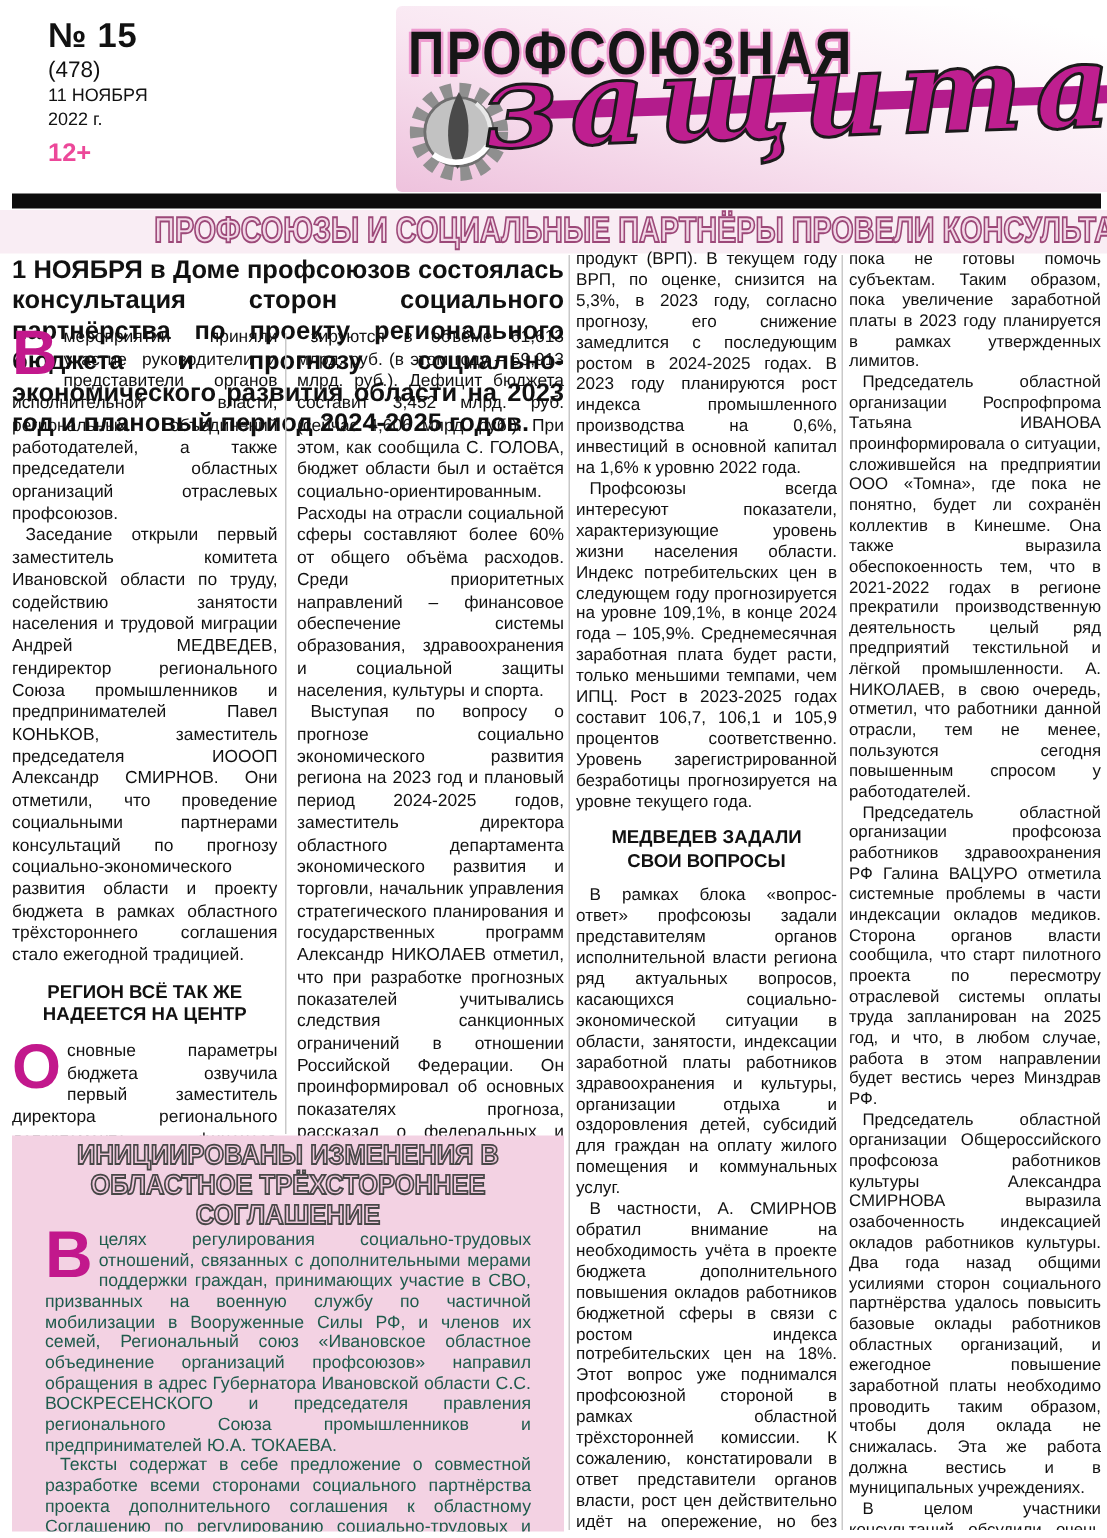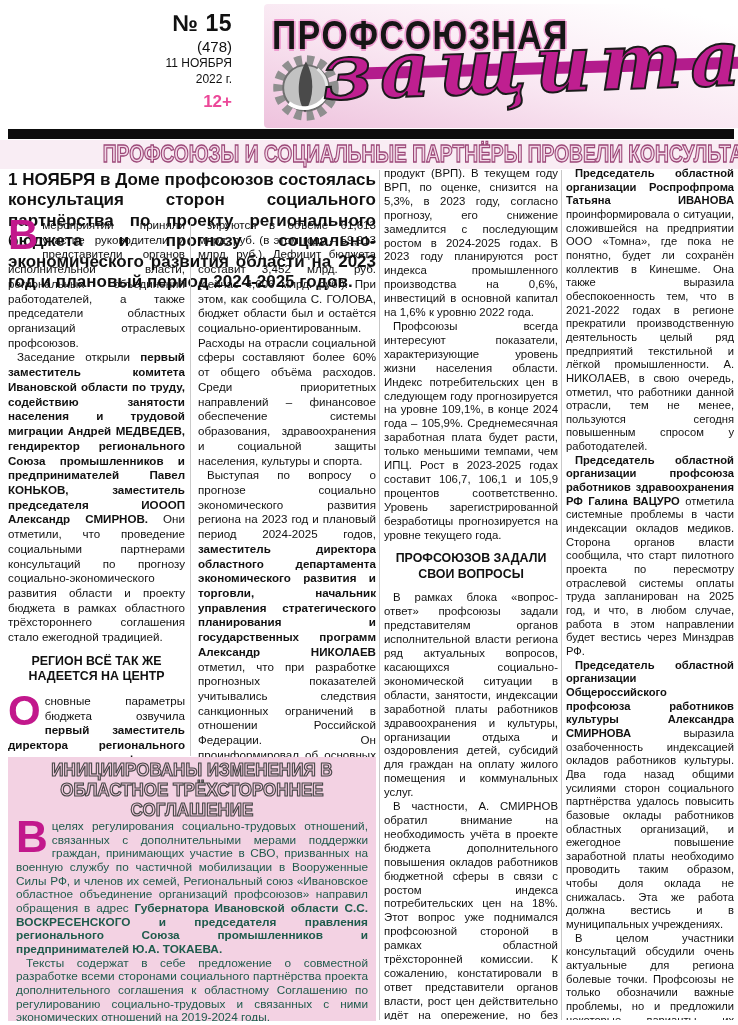--- a/index.html
+++ b/index.html
@@ -1,20 +1,20 @@
 <!DOCTYPE html>
 <html><head>
 <meta charset="utf-8">
 <style>
   html,body{margin:0;padding:0;background:#ffffff;}
   body{width:738px;height:1025px;position:relative;overflow:hidden;
        font-family:"Liberation Sans", sans-serif;color:#111;}
 
   
-  .mast-left{position:absolute;left:32px;top:10px;width:200px;text-align:right;}
+  .mast-left{position:absolute;left:32px;top:10px;width:200px;text-align:left;}
   .issue-no{font-size:23px;font-weight:bold;letter-spacing:.5px;}
   .issue-serial{font-size:15px;margin-top:1px;}
   .date-line{font-size:12px;line-height:1.35;}
   .age-rating{font-size:17px;font-weight:bold;color:#ec4899;margin-top:5px;}
 
   .logo-block{position:absolute;left:248px;top:4px;width:486px;height:124px;z-index:2;
       background:linear-gradient(to top right,#eec2dd 0%,#f9e7f2 45%,#ffffff 90%);
       border-radius:4px;margin-left:16px;}
   .logo-top{position:absolute;left:8px;top:8px;font-size:41px;font-weight:bold;color:#161616;
       white-space:nowrap;letter-spacing:2px;transform:scaleX(.82);transform-origin:0 0;
@@ -44,30 +44,30 @@
   .col{position:absolute;overflow:hidden;font-size:11.6px;line-height:1.27;text-align:justify;}
   .col p{margin:0;text-indent:9px;}
   .col p.nodent{text-indent:0;}
   #col1{left:8px;top:218px;width:177px;height:540px;}
   #col2{left:198px;top:218px;width:178px;height:540px;}
   #col3{left:384px;top:167px;width:174px;height:853px;line-height:1.22;font-size:11.4px;}
   #col4{left:566px;top:167px;width:168px;height:853px;line-height:1.22;font-size:11.2px;}
   .dropcap{float:left;font-size:42px;line-height:33px;font-weight:bold;color:#c2188c;
       padding-right:4px;}
   .subhead{font-weight:bold;text-align:center;margin:9px 4px;font-size:12.4px;line-height:1.25;}
-  .b{font-weight:bold;}
+  .b{font-weight:normal;}
   .u{}
   .vline{position:absolute;width:1px;background:#c9c9c9;}
   #vl1{left:190px;top:222px;height:534px;}
   #vl2{left:379px;top:170px;height:850px;}
   #vl3{left:561px;top:170px;height:850px;}
 
   
   .section2{position:absolute;left:8px;top:757px;width:368px;height:264px;background:#f3d2e3;
-      padding:3px 8px;box-sizing:border-box;overflow:hidden;}
+      padding:3px 22px;box-sizing:border-box;overflow:hidden;}
   .section2 .h2{text-align:center;font-weight:bold;font-size:18.5px;line-height:1.08;
       color:#efc8dc;-webkit-text-stroke:1.2px #474747;transform:scaleX(.92);transform-origin:center;}
   .section2 p{color:#1e5b4c;font-size:11.8px;line-height:1.16;text-align:justify;margin:0;
       text-indent:10px;}
   .section2 p.nodent{text-indent:0;}
   .section2 .dropcap{font-size:44px;line-height:34px;color:#c2188c;}
   .section2 .u{text-decoration-color:#1e5b4c;}
 </style>
 </head>
 <body>
@@ -107,25 +107,26 @@
     <div class="subhead">РЕГИОН ВСЁ ТАК ЖЕ НАДЕЕТСЯ НА ЦЕНТР</div>
     <p class="nodent"><span class="dropcap">О</span><span>сновные параметры бюджета озвучила </span><span class="b">первый заместитель директора регионального департамента финансов Светлана ГОЛОВА.</span></p>
   </div>
 <div id="col2" class="col">
     <p><span>зируются в объёме 61,613 млрд. руб. (в этом году – 59,913 млрд. руб.). Дефицит бюджета составит 3,452 млрд. руб. (сейчас 4,606 млрд. руб.). При этом, как сообщила С. ГОЛОВА, бюджет области был и остаётся социально-ориентированным. Расходы на отрасли социальной сферы составляют более 60% от общего объёма расходов. Среди приоритетных направлений – финансовое обеспечение системы образования, здравоохранения и социальной защиты населения, культуры и спорта.</span></p>
     <p><span>Выступая по вопросу о прогнозе социально экономического развития региона на 2023 год и плановый период 2024-2025 годов, </span><span class="b">заместитель директора областного департамента экономического развития и торговли, начальник управления стратегического планирования и государственных программ Александр НИКОЛАЕВ</span><span> отметил, что при разработке прогнозных показателей учитывались следствия санкционных ограничений в отношении Российской Федерации. Он проинформировал об основных показателях прогноза, рассказал о федеральных и региональных мерах поддержки промышленных предприятий, субъектов малого и среднего предпринимательства.</span></p>
   </div>
 <div id="col3" class="col">
     <p class="nodent"><span>продукт (ВРП). В текущем году ВРП, по оценке, снизится на 5,3%, в 2023 году, согласно прогнозу, его снижение замедлится с последующим ростом в 2024-2025 годах. В 2023 году планируются рост индекса промышленного производства на 0,6%, инвестиций в основной капитал на 1,6% к уровню 2022 года.</span></p>
     <p><span>Профсоюзы всегда интересуют показатели, характеризующие уровень жизни населения области. Индекс потребительских цен в следующем году прогнозируется на уровне 109,1%, в конце 2024 года – 105,9%. Среднемесячная заработная плата будет расти, только меньшими темпами, чем ИПЦ. Рост в 2023-2025 годах составит 106,7, 106,1 и 105,9 процентов соответственно. Уровень зарегистрированной безработицы прогнозируется на уровне текущего года.</span></p>
-    <div class="subhead">ПРОФСОЮЗОВ ЗАДАЛИ СВОИ ВОПРОСЫ</div>
+    <div class="subhead">МЕДВЕДЕВ ЗАДАЛИ СВОИ ВОПРОСЫ</div>
     <p><span>В рамках блока «вопрос-ответ» профсоюзы задали представителям органов исполнительной власти региона ряд актуальных вопросов, касающихся социально-экономической ситуации в области, занятости, индексации заработной платы работников здравоохранения и культуры, организации отдыха и оздоровления детей, субсидий для граждан на оплату жилого помещения и коммунальных услуг.</span></p>
     <p><span>В частности, А. СМИРНОВ обратил внимание на необходимость учёта в проекте бюджета дополнительного повышения окладов работников бюджетной сферы в связи с ростом индекса потребительских цен на 18%. Этот вопрос уже поднимался профсоюзной стороной в рамках областной трёхсторонней комиссии. К сожалению, констатировали в ответ представители органов власти, рост цен действительно идёт на опережение, но без выделения дополнительных средств из федерального бюджета повысить оклады в таком объёме не представляется возможным. Федеральные власти</span></p>
   </div>
 <div id="col4" class="col">
+    <p class="nodent"><span>пока не готовы помочь субъектам. Таким образом, пока увеличение заработной платы в 2023 году планируется в рамках утвержденных лимитов.</span></p>
     <p><span class="b">Председатель областной организации Роспрофпрома Татьяна ИВАНОВА</span><span> проинформировала о ситуации, сложившейся на предприятии ООО «Томна», где пока не понятно, будет ли сохранён коллектив в Кинешме. Она также выразила обеспокоенность тем, что в 2021-2022 годах в регионе прекратили производственную деятельность целый ряд предприятий текстильной и лёгкой промышленности. А. НИКОЛАЕВ, в свою очередь, отметил, что работники данной отрасли, тем не менее, пользуются сегодня повышенным спросом у работодателей.</span></p>
     <p><span class="b">Председатель областной организации профсоюза работников здравоохранения РФ Галина ВАЦУРО</span><span> отметила системные проблемы в части индексации окладов медиков. Сторона органов власти сообщила, что старт пилотного проекта по пересмотру отраслевой системы оплаты труда запланирован на 2025 год, и что, в любом случае, работа в этом направлении будет вестись через Минздрав РФ.</span></p>
     <p><span class="b">Председатель областной организации Общероссийского профсоюза работников культуры Александра СМИРНОВА</span><span> выразила озабоченность индексацией окладов работников культуры. Два года назад общими усилиями сторон социального партнёрства удалось повысить базовые оклады работников областных организаций, и ежегодное повышение заработной платы необходимо проводить таким образом, чтобы доля оклада не снижалась. Эта же работа должна вестись и в муниципальных учреждениях.</span></p>
     <p><span>В целом участники консультаций обсудили очень актуальные для региона болевые точки. Профсоюзы не только обозначили важные проблемы, но и предложили некоторые варианты их решения.</span></p>
   </div>
 
 <div id="vl1" class="vline"></div>
 <div id="vl2" class="vline"></div>
 <div id="vl3" class="vline"></div>
 

